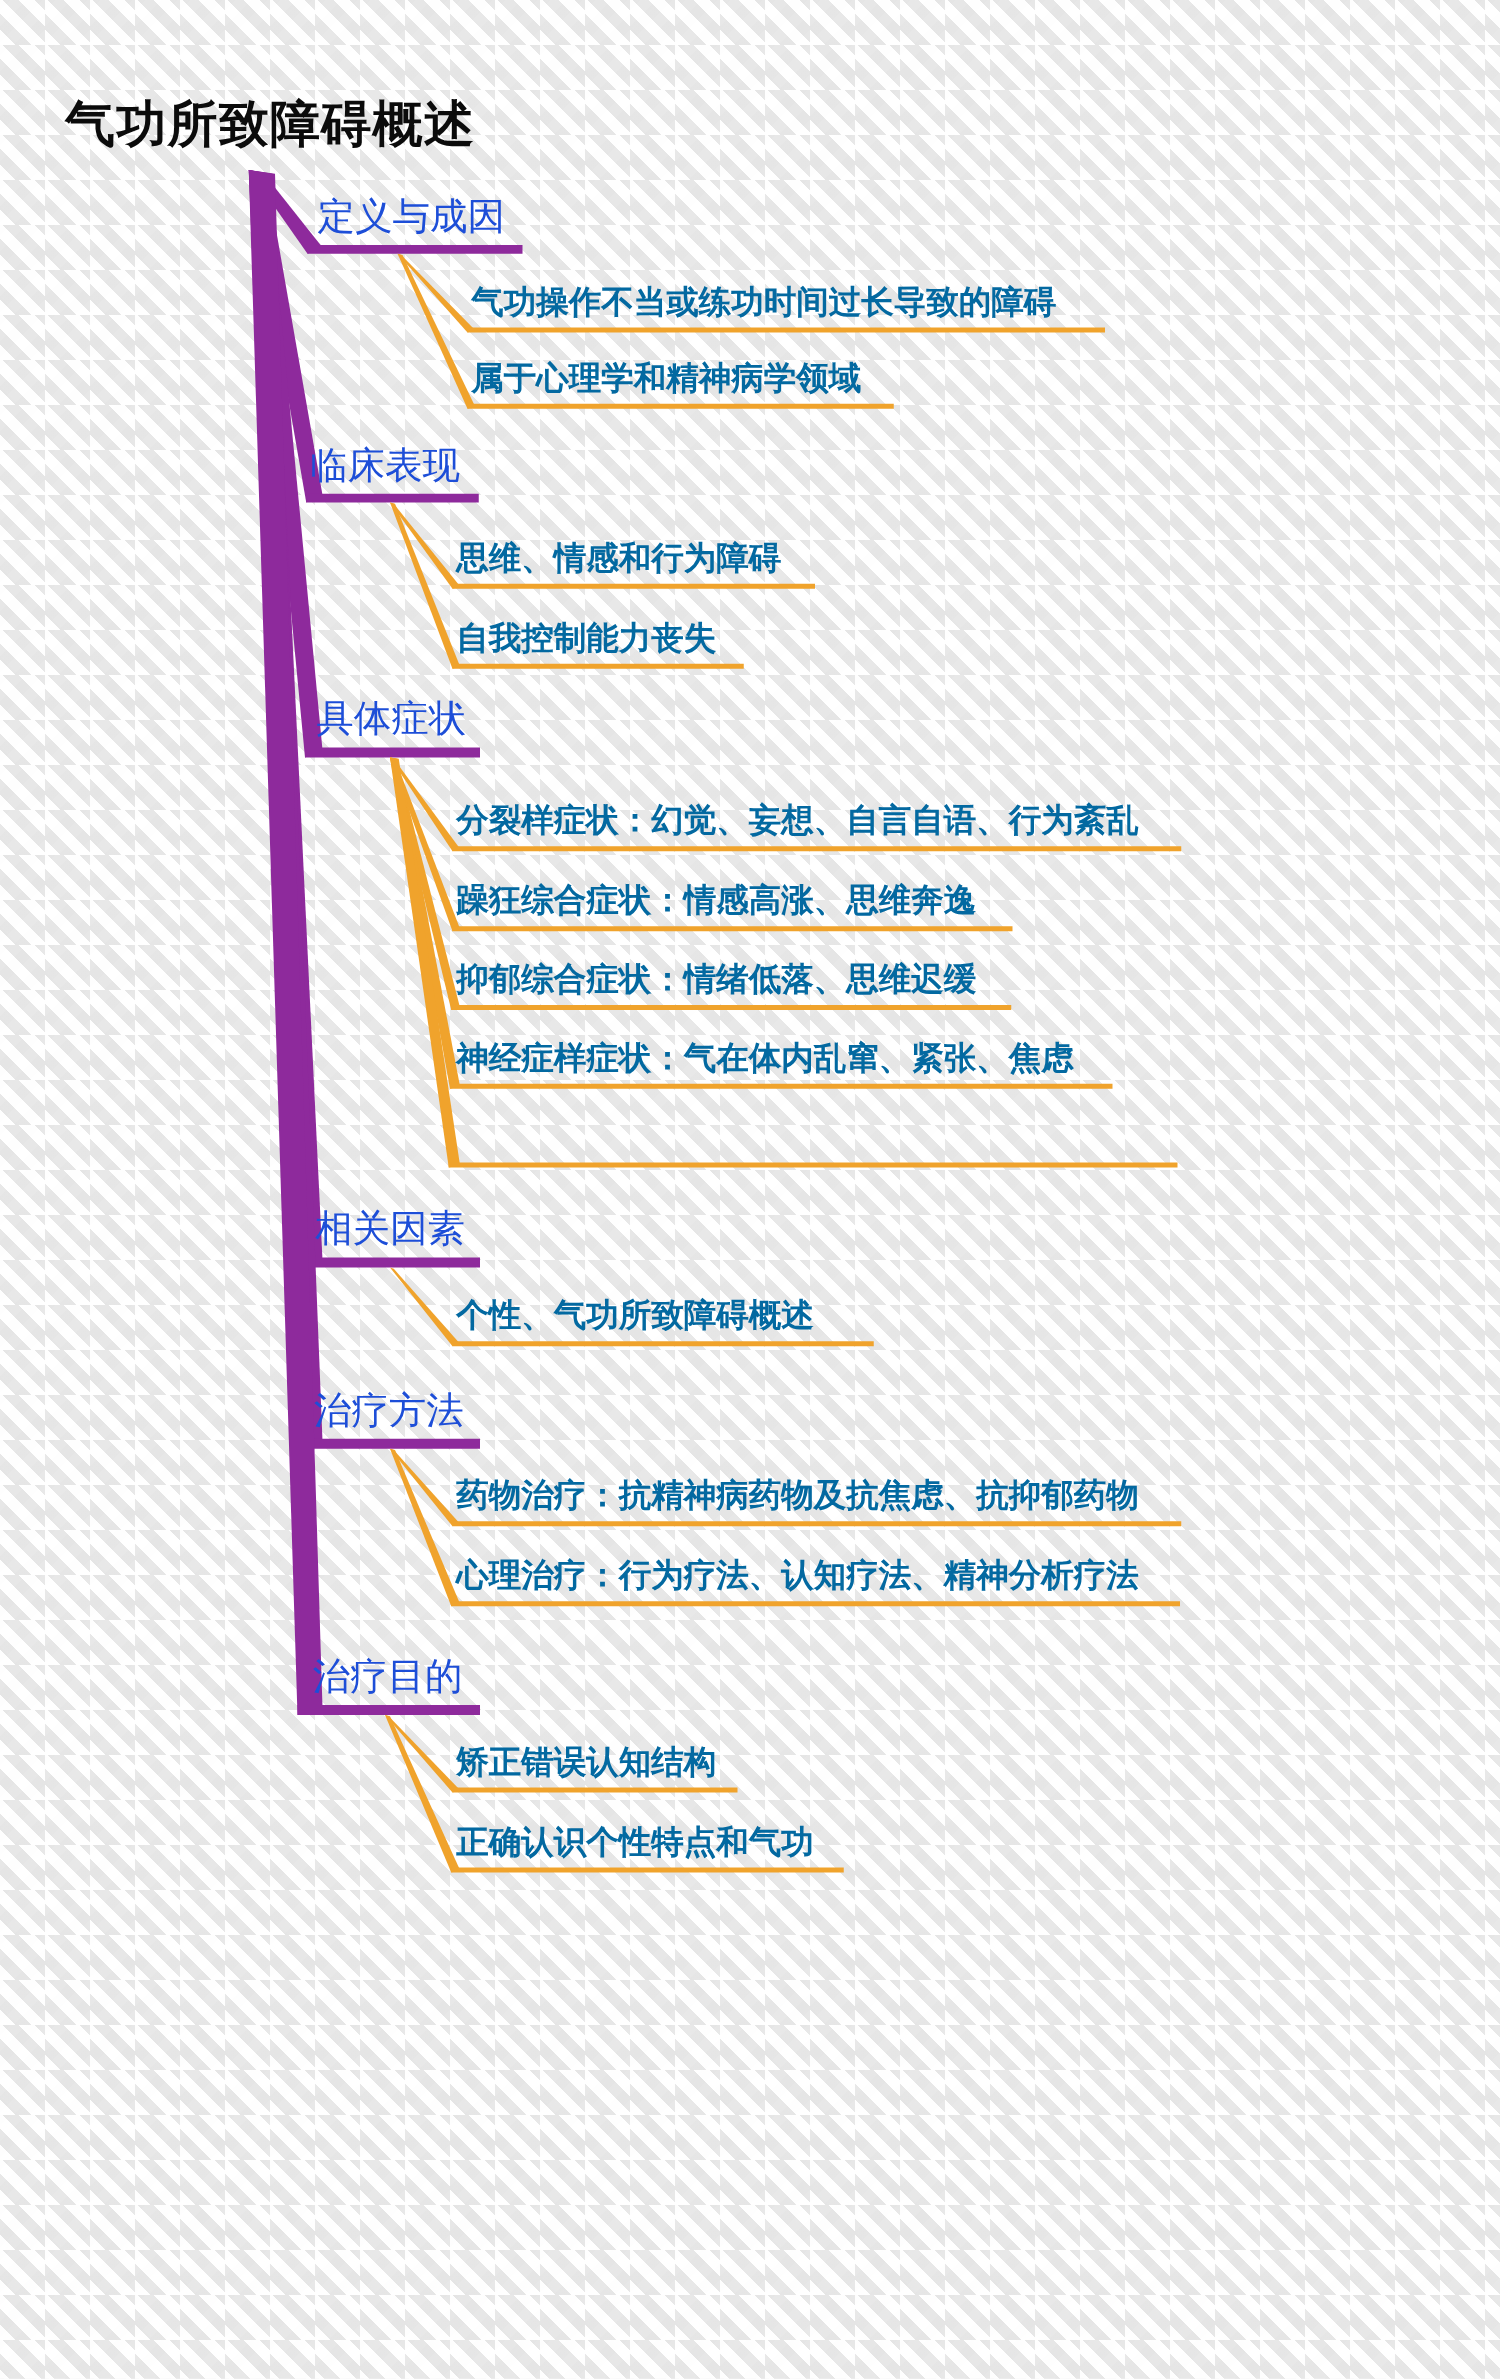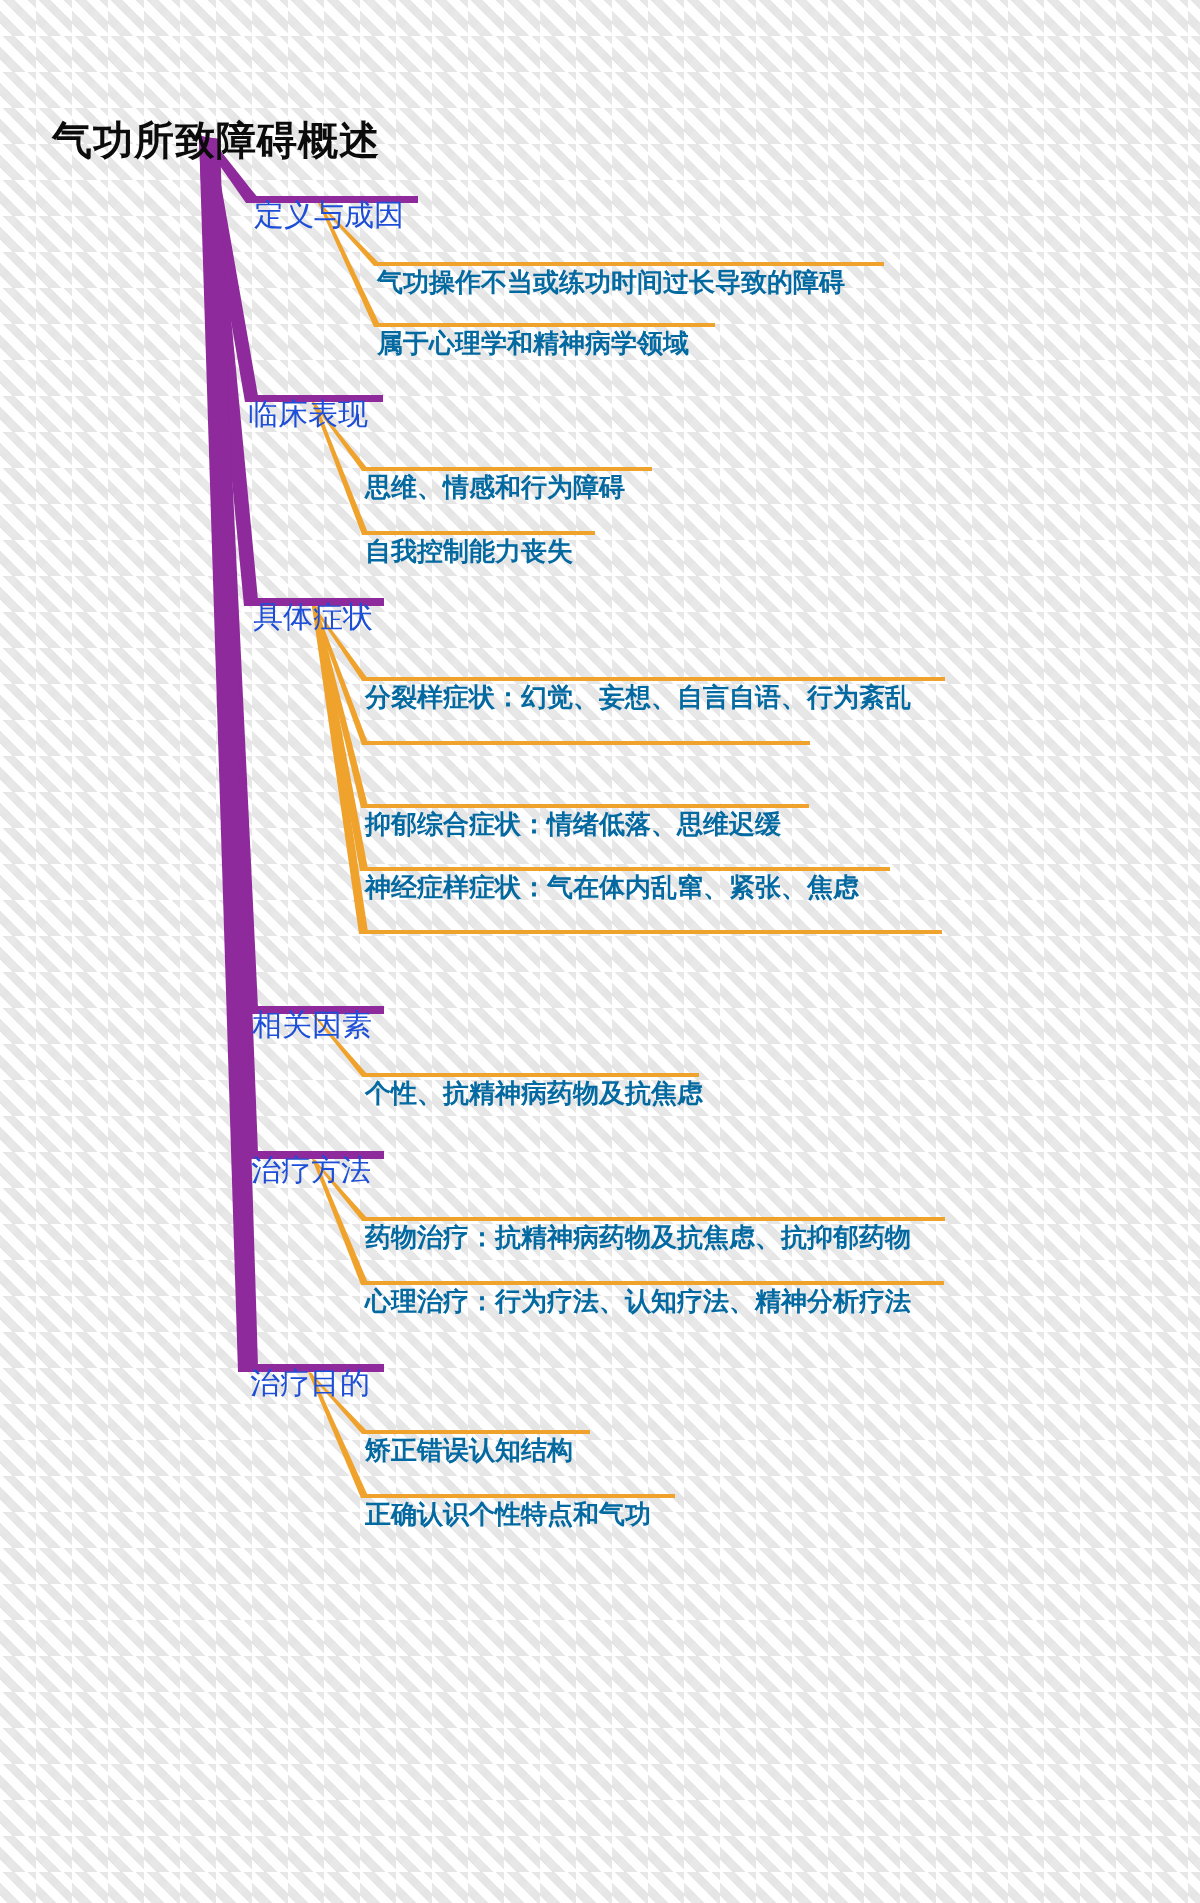--- a/index.html
+++ b/index.html
@@ -43,21 +43,20 @@
     top: 0;
     width: 1200px;
     height: 1903px;
     z-index: 2;
     pointer-events: none;
   }
   .node {
     position: absolute;
     z-index: 3;
     white-space: nowrap;
-    margin-top: 41px;
   }
   .root-label {
     font-size: 40px;
     font-weight: bold;
     color: #0b0b0b;
     letter-spacing: 1px;
     line-height: 1;
   }
   .lvl1 {
     font-size: 30px;
@@ -175,29 +174,32 @@
   <div class="node lvl2" style="left:365px; top:433px;">
     <span class="txt">思维、情感和行为障碍</span>
   </div>
   <div class="node lvl2" style="left:365px; top:497px;text-decoration:underline;">
     <span class="txt">自我控制能力丧失</span>
   </div>
 
   <div class="node lvl2" style="left:365px; top:643px;">
     <span class="txt">分裂样症状：幻觉、妄想、自言自语、行为紊乱</span>
   </div>
+  <div class="node lvl2" style="left:365px; top:707px;">
+    <span class="txt">躁狂综合症状：情感高涨、思维奔逸</span>
+  </div>
   <div class="node lvl2" style="left:365px; top:770px;">
     <span class="txt">抑郁综合症状：情绪低落、思维迟缓</span>
   </div>
   <div class="node lvl2" style="left:365px; top:833px;">
     <span class="txt">神经症样症状：气在体内乱窜、紧张、焦虑</span>
   </div>
 
   <div class="node lvl2" style="left:365px; top:1039px;">
-    <span class="txt">个性、抗精神病药物及抗焦虑</span>
+    <span class="txt">个性、气功所致障碍概述</span>
   </div>
 
   <div class="node lvl2" style="left:365px; top:1247px;">
     <span class="txt">心理治疗：行为疗法、认知疗法、精神分析疗法</span>
   </div>
   <div class="node lvl2" style="left:365px; top:1183px;">
     <span class="txt">药物治疗：抗精神病药物及抗焦虑、抗抑郁药物</span>
   </div>
 
   <div class="node lvl2" style="left:365px; top:1396px;">

